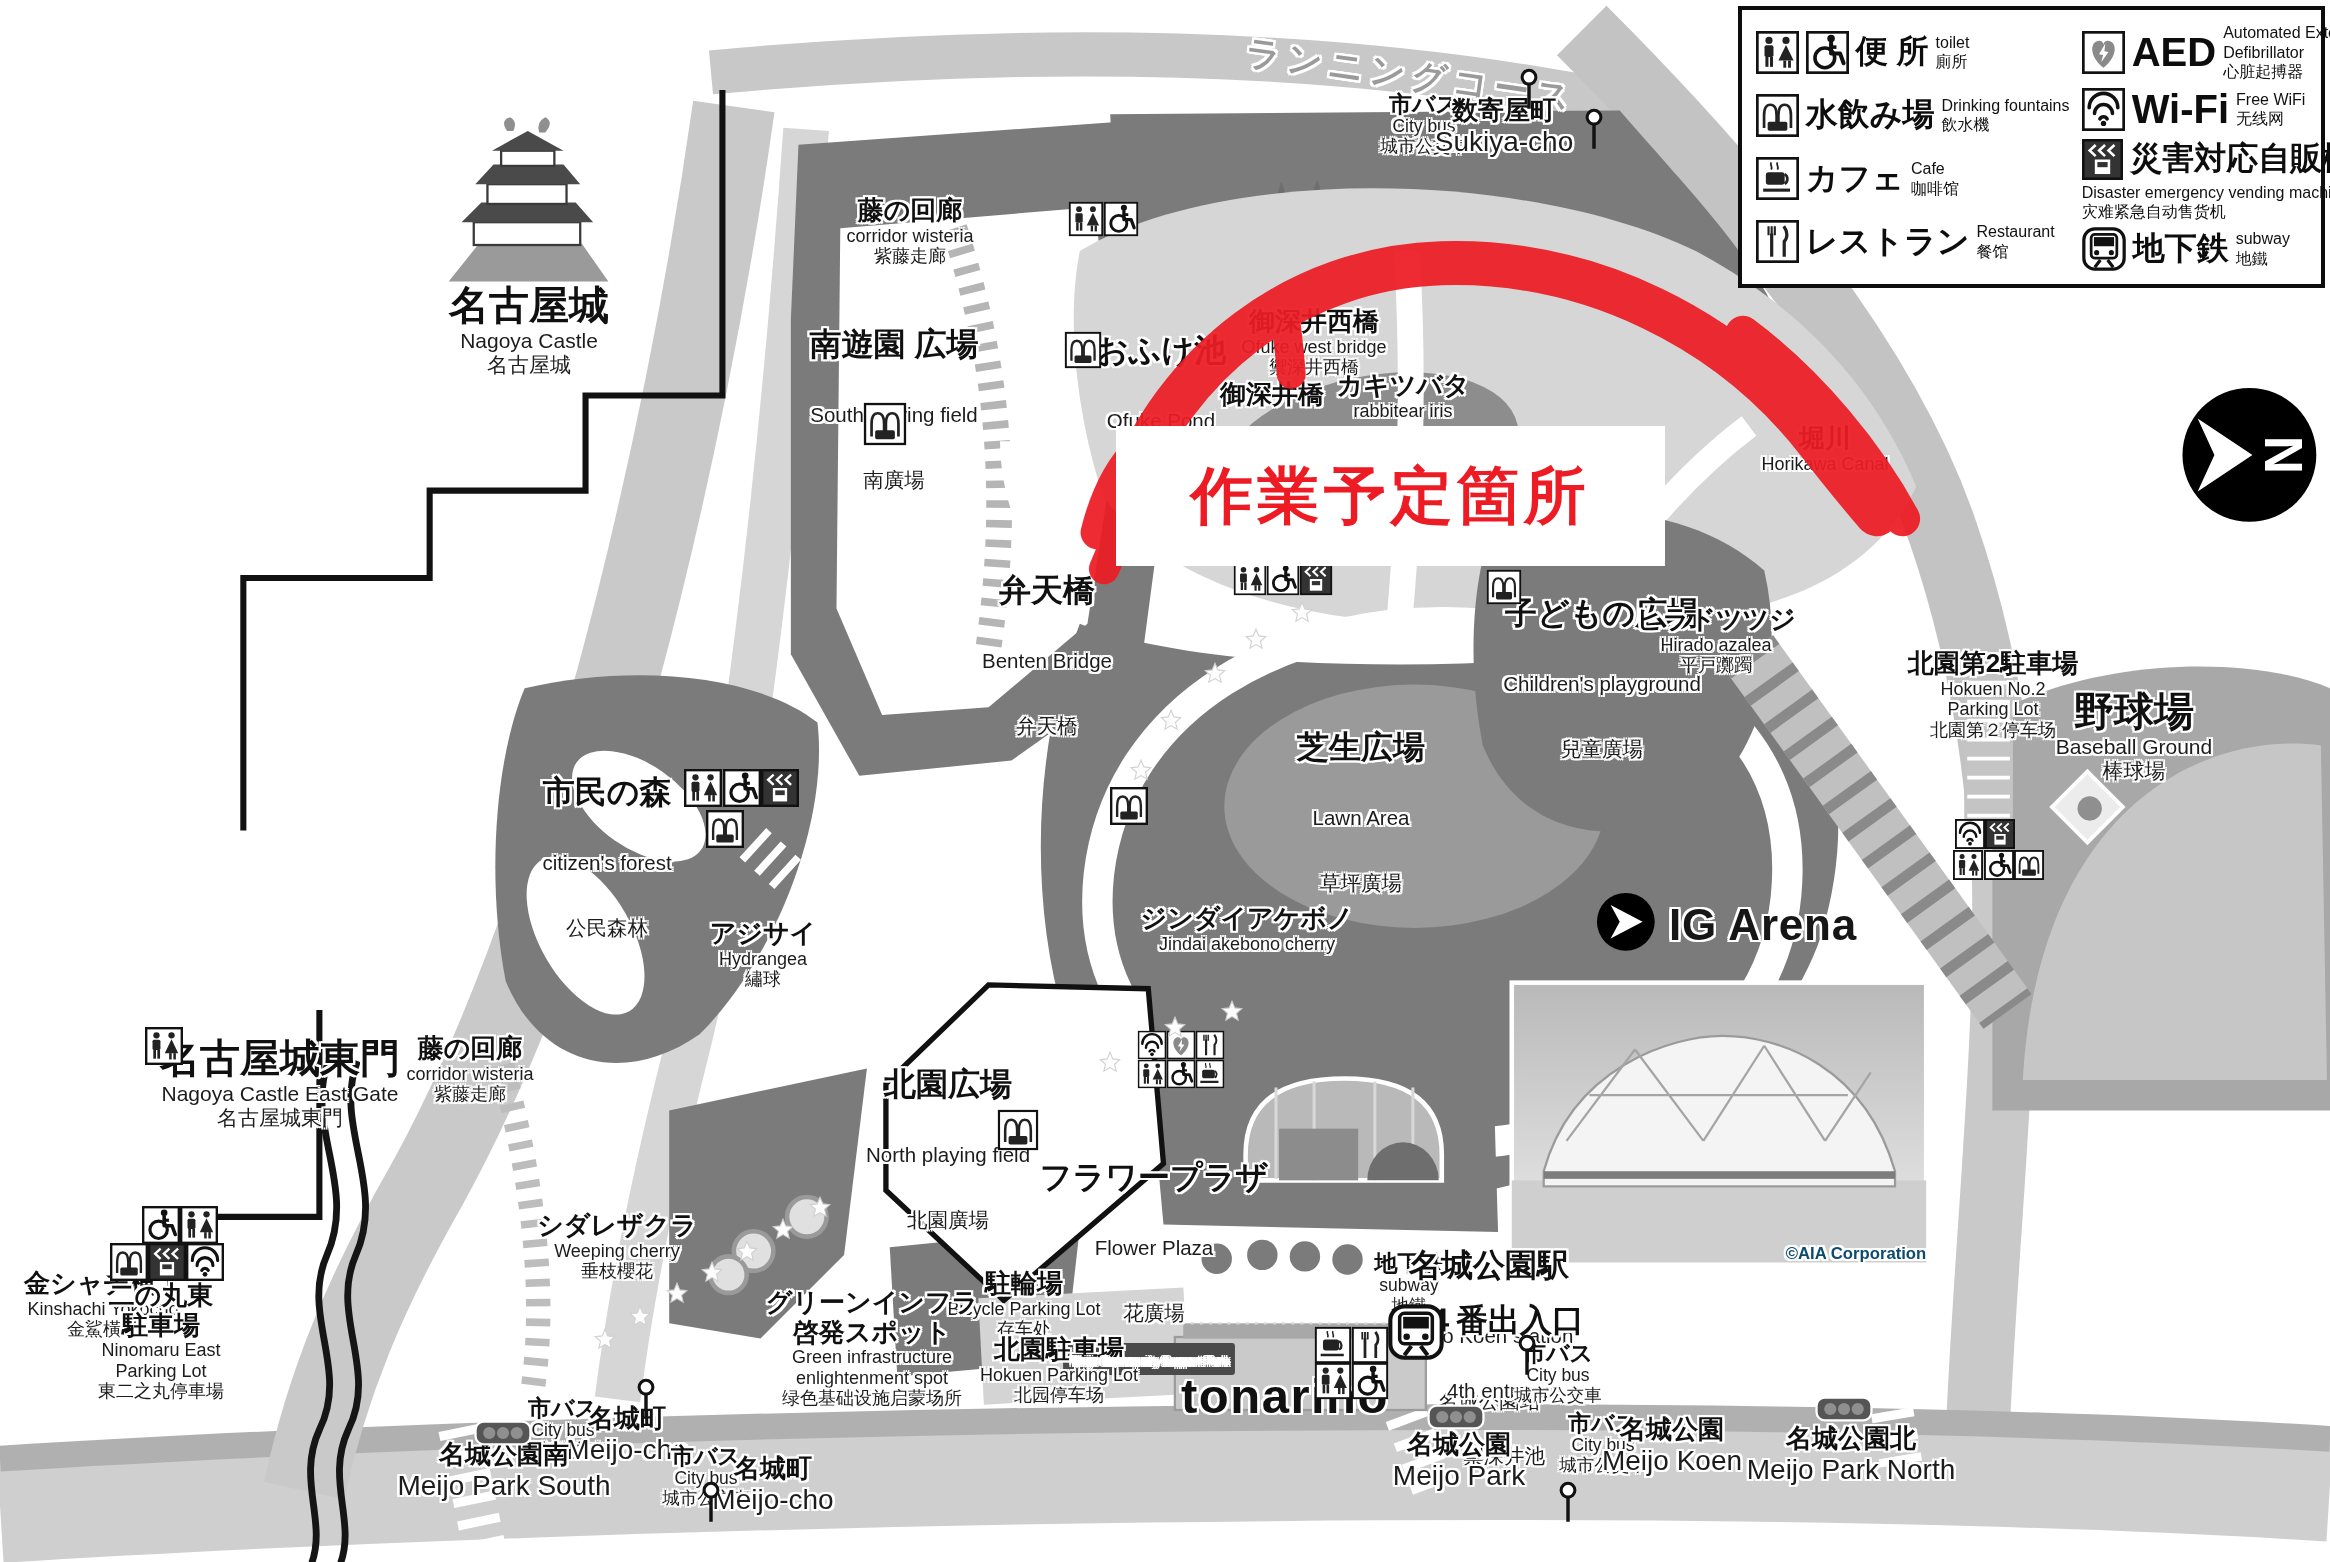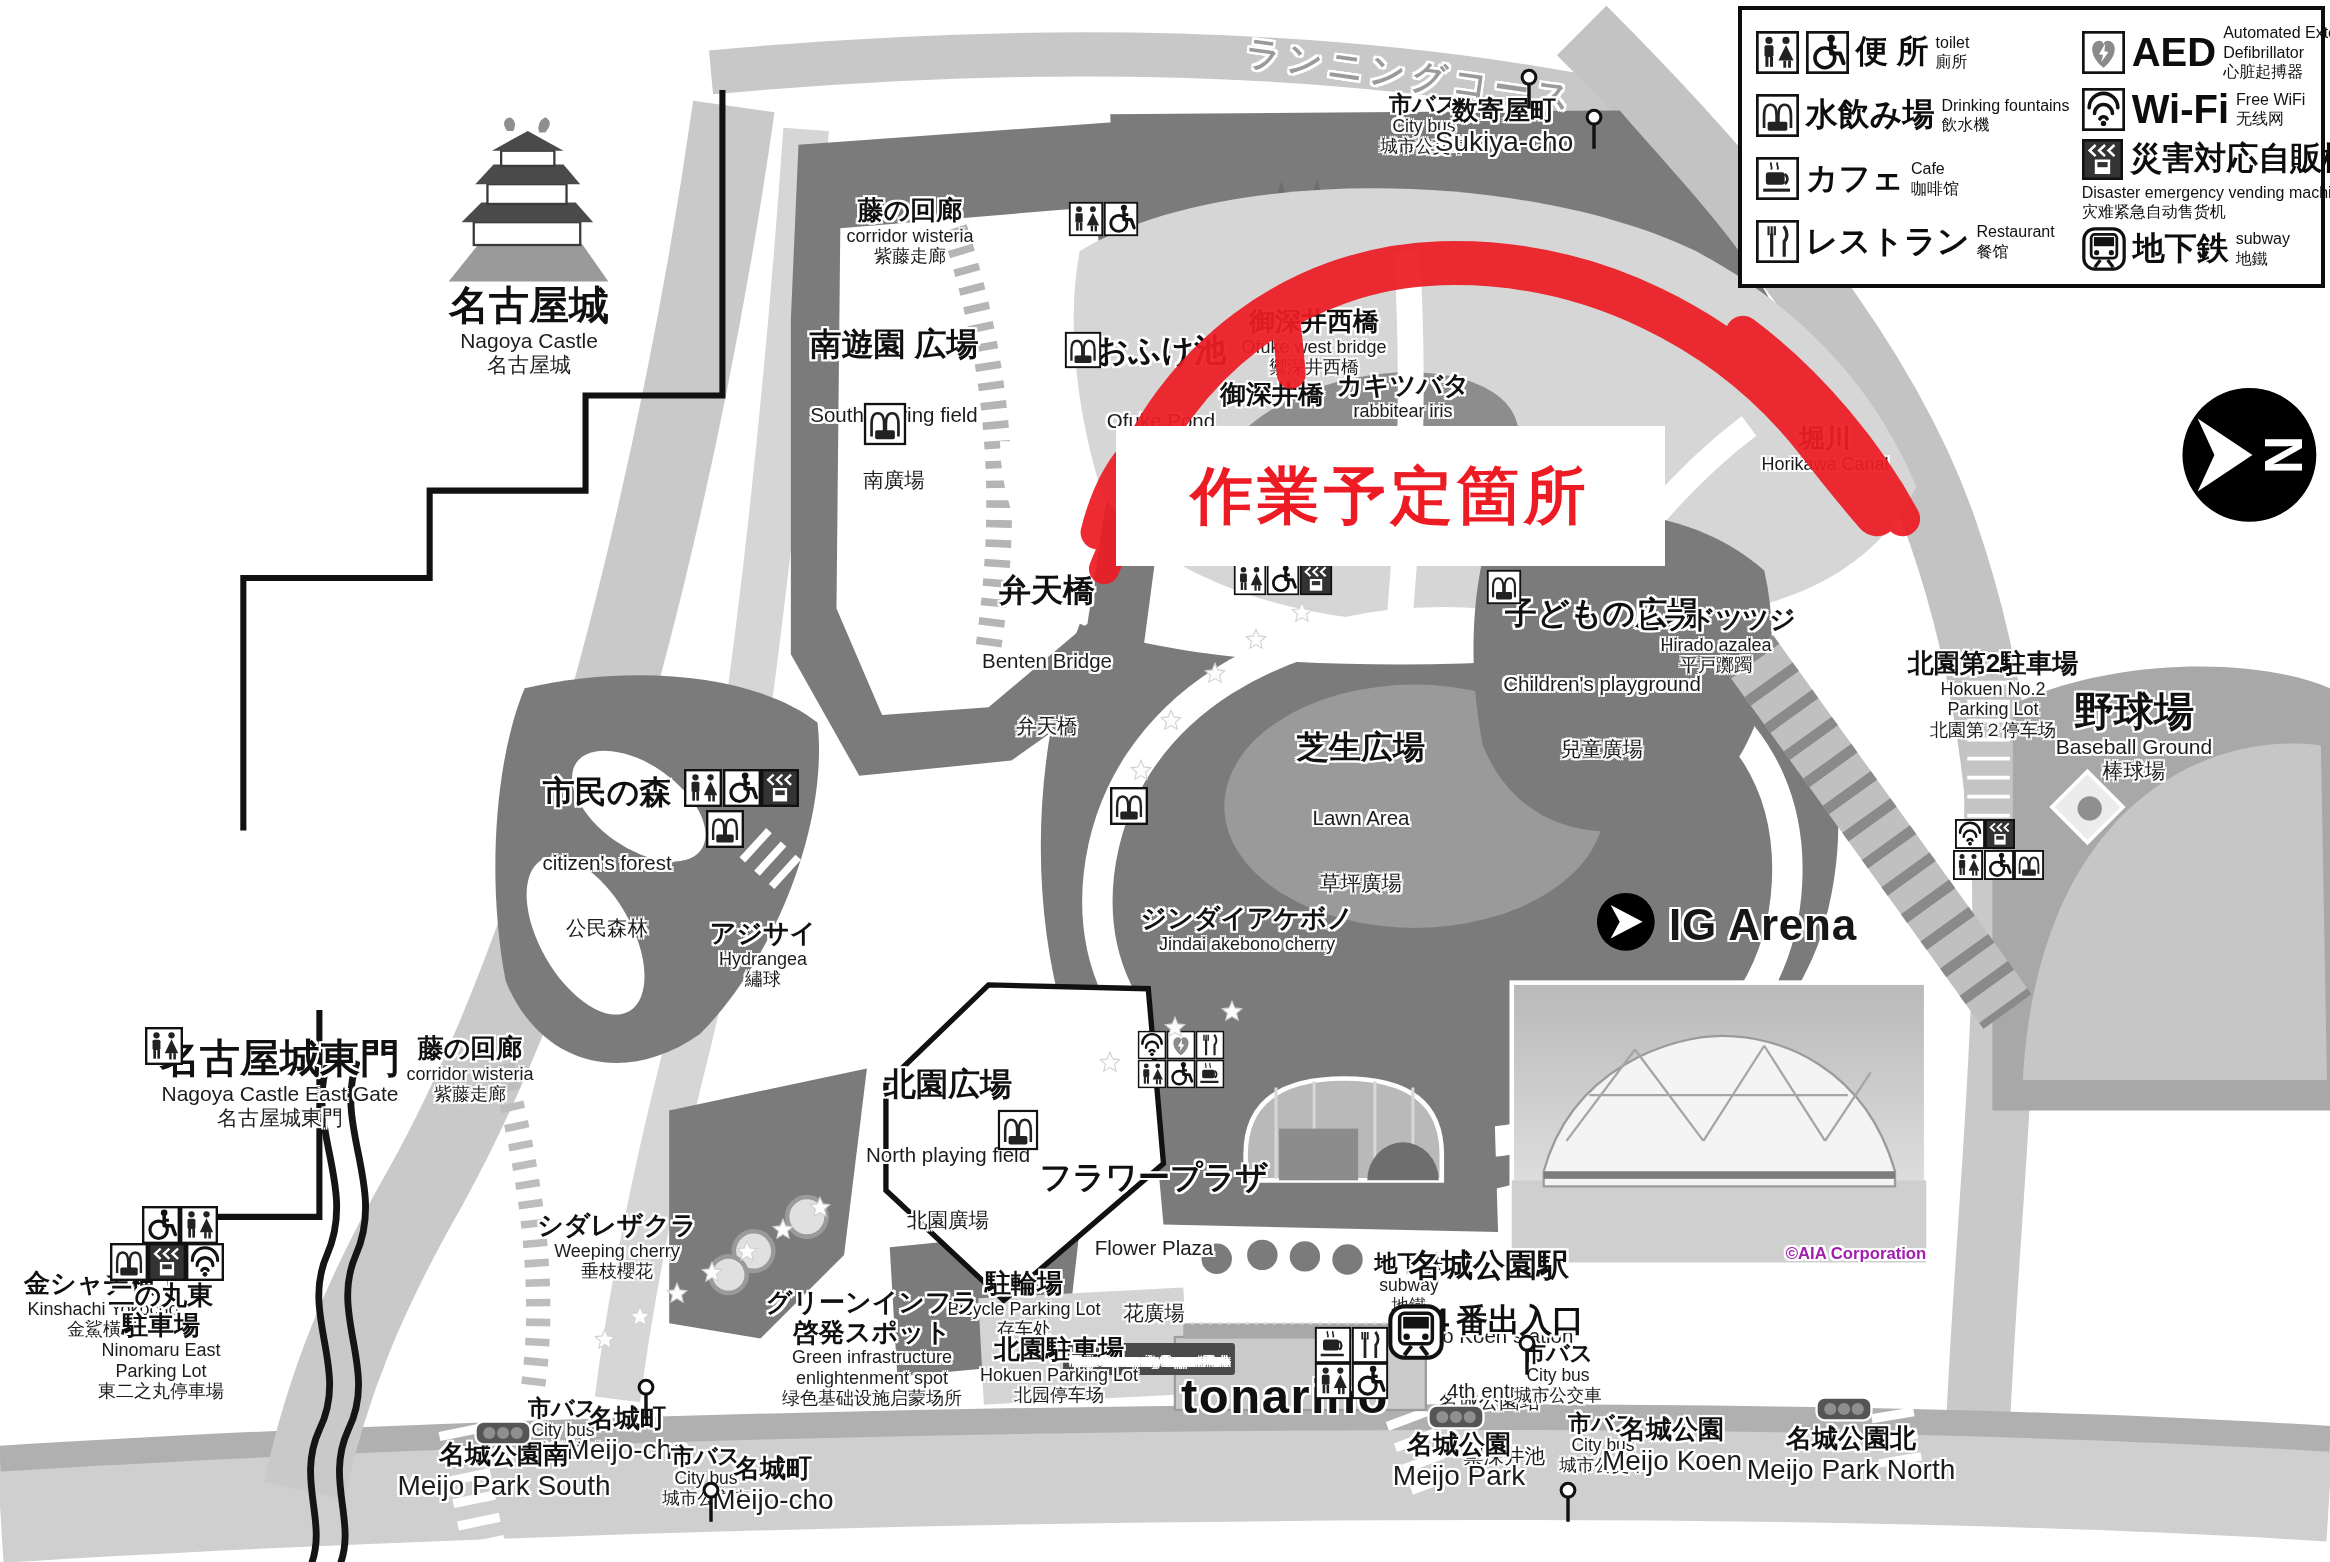--- a/index.html
+++ b/index.html
@@ -14,21 +14,21 @@
   .lbl .jp{font-weight:bold;display:block;}
   .lbl .en,.lbl .cn{display:block;color:#1c1c1c;}
   .lbl.xl .jp{font-size:40px;} .lbl.xl .en,.lbl.xl .cn{font-size:21px;}
   .lbl.l .jp{font-size:32px;}  .lbl.l .en,.lbl.l .cn{font-size:20.5px;margin-top:41px;}
   .lbl.m .jp{font-size:26px;}  .lbl.m .en,.lbl.m .cn{font-size:18px;}
   .lbl.bus .jp{font-size:23px;} .lbl.bus .en,.lbl.bus .cn{font-size:17.5px;}
   .lbl.busl .jp{font-size:26px;} .lbl.busl .en{font-size:28px;}
   .lbl.outline .jp{font-size:35px;color:#9a9a9a;letter-spacing:6px;}
   .lbl.tona .jp{font-size:49px;letter-spacing:1.5px;}
   .lbl.iga .jp{font-size:44px;letter-spacing:0.8px;color:#161616;}
-  .lbl.credit .jp{font-size:16.7px;font-weight:bold;color:#a21caf;}
+  .lbl.credit .jp{font-size:16.7px;font-weight:bold;color:#0c4a6e;}
   .lbl.sign .jp{font-size:10.6px;color:#fff;font-weight:bold;}
   
   .micon{position:absolute;transform:translate(-50%,-50%);line-height:0;}
   .micon svg{display:block;}
   
   #workbox{position:absolute;left:1116px;top:426px;width:549px;height:140px;background:#fff;z-index:5;
     display:flex;align-items:center;justify-content:center;}
   #workbox span{font-weight:bold;font-size:62px;letter-spacing:4.6px;color:#ed1c24;}
   
   #titleblock{position:absolute;left:10.6px;top:3px;z-index:6;width:532px;}

